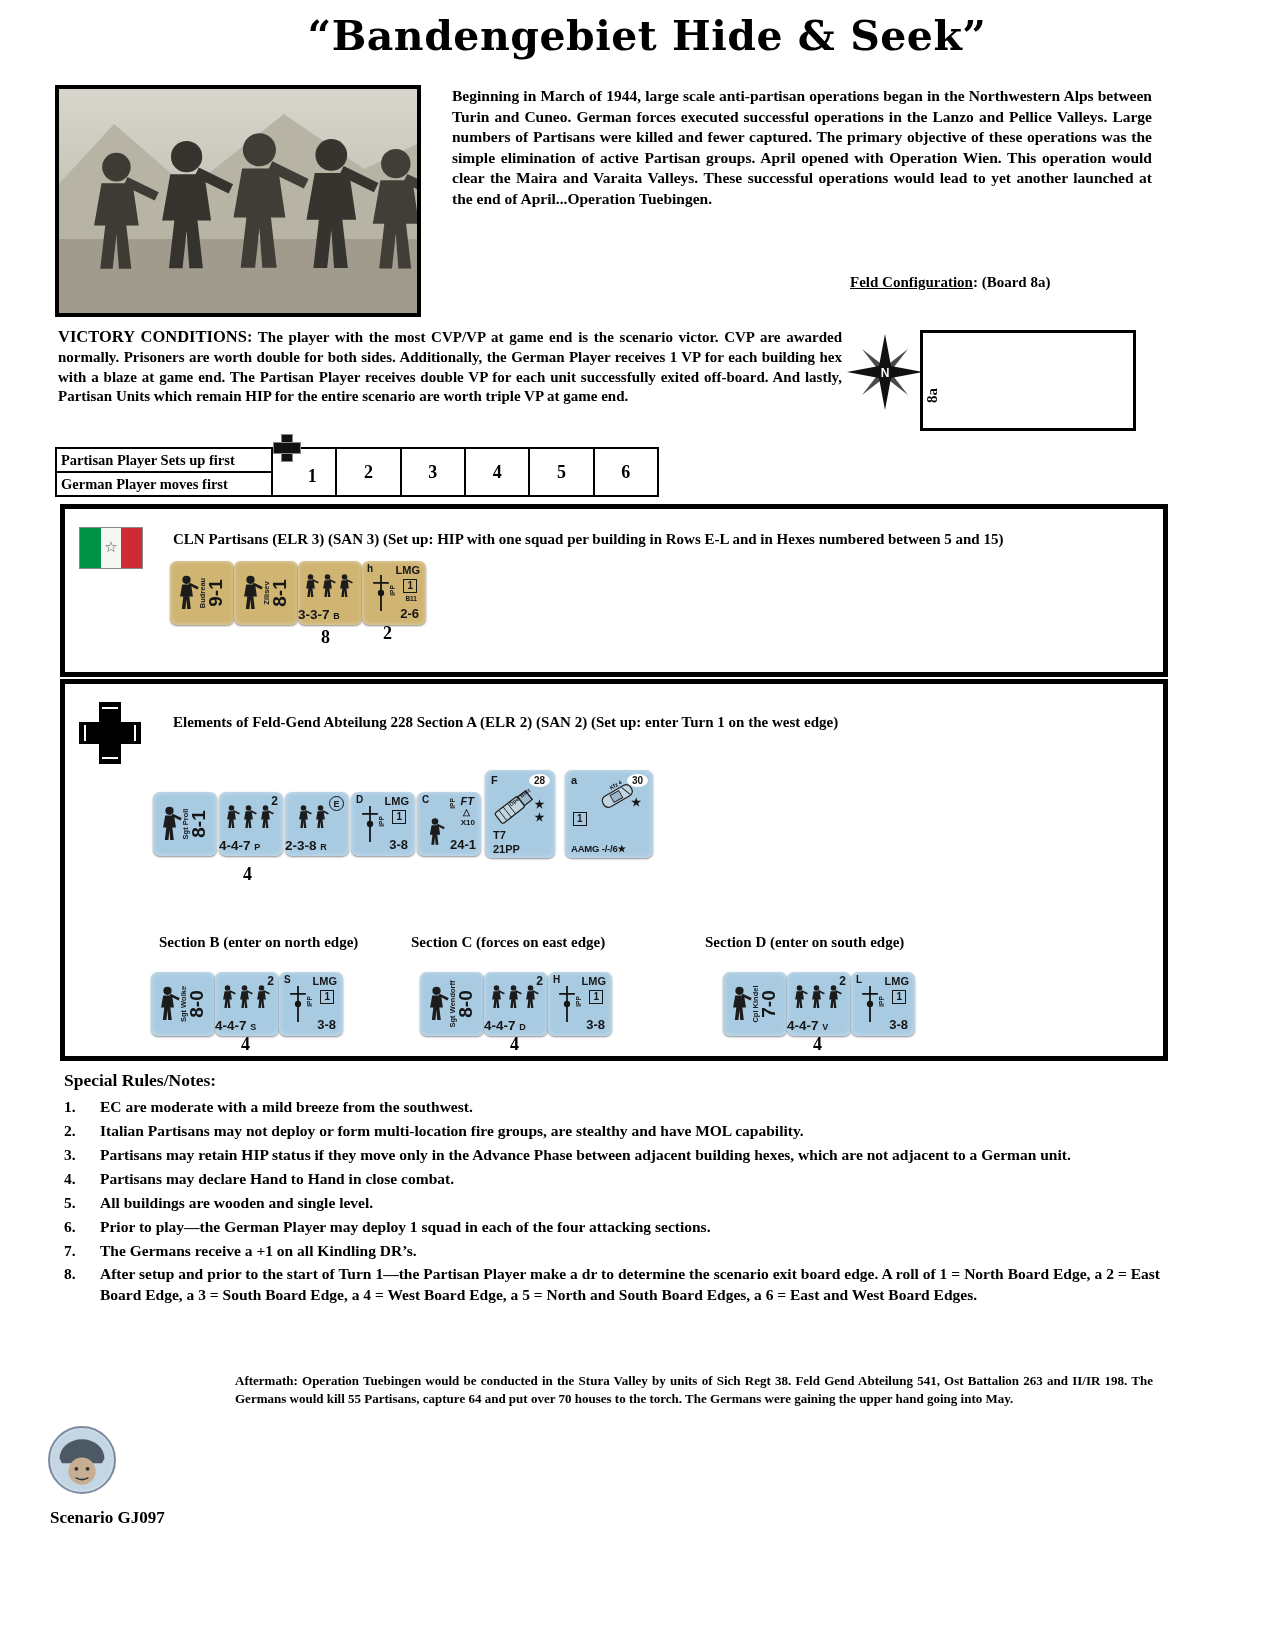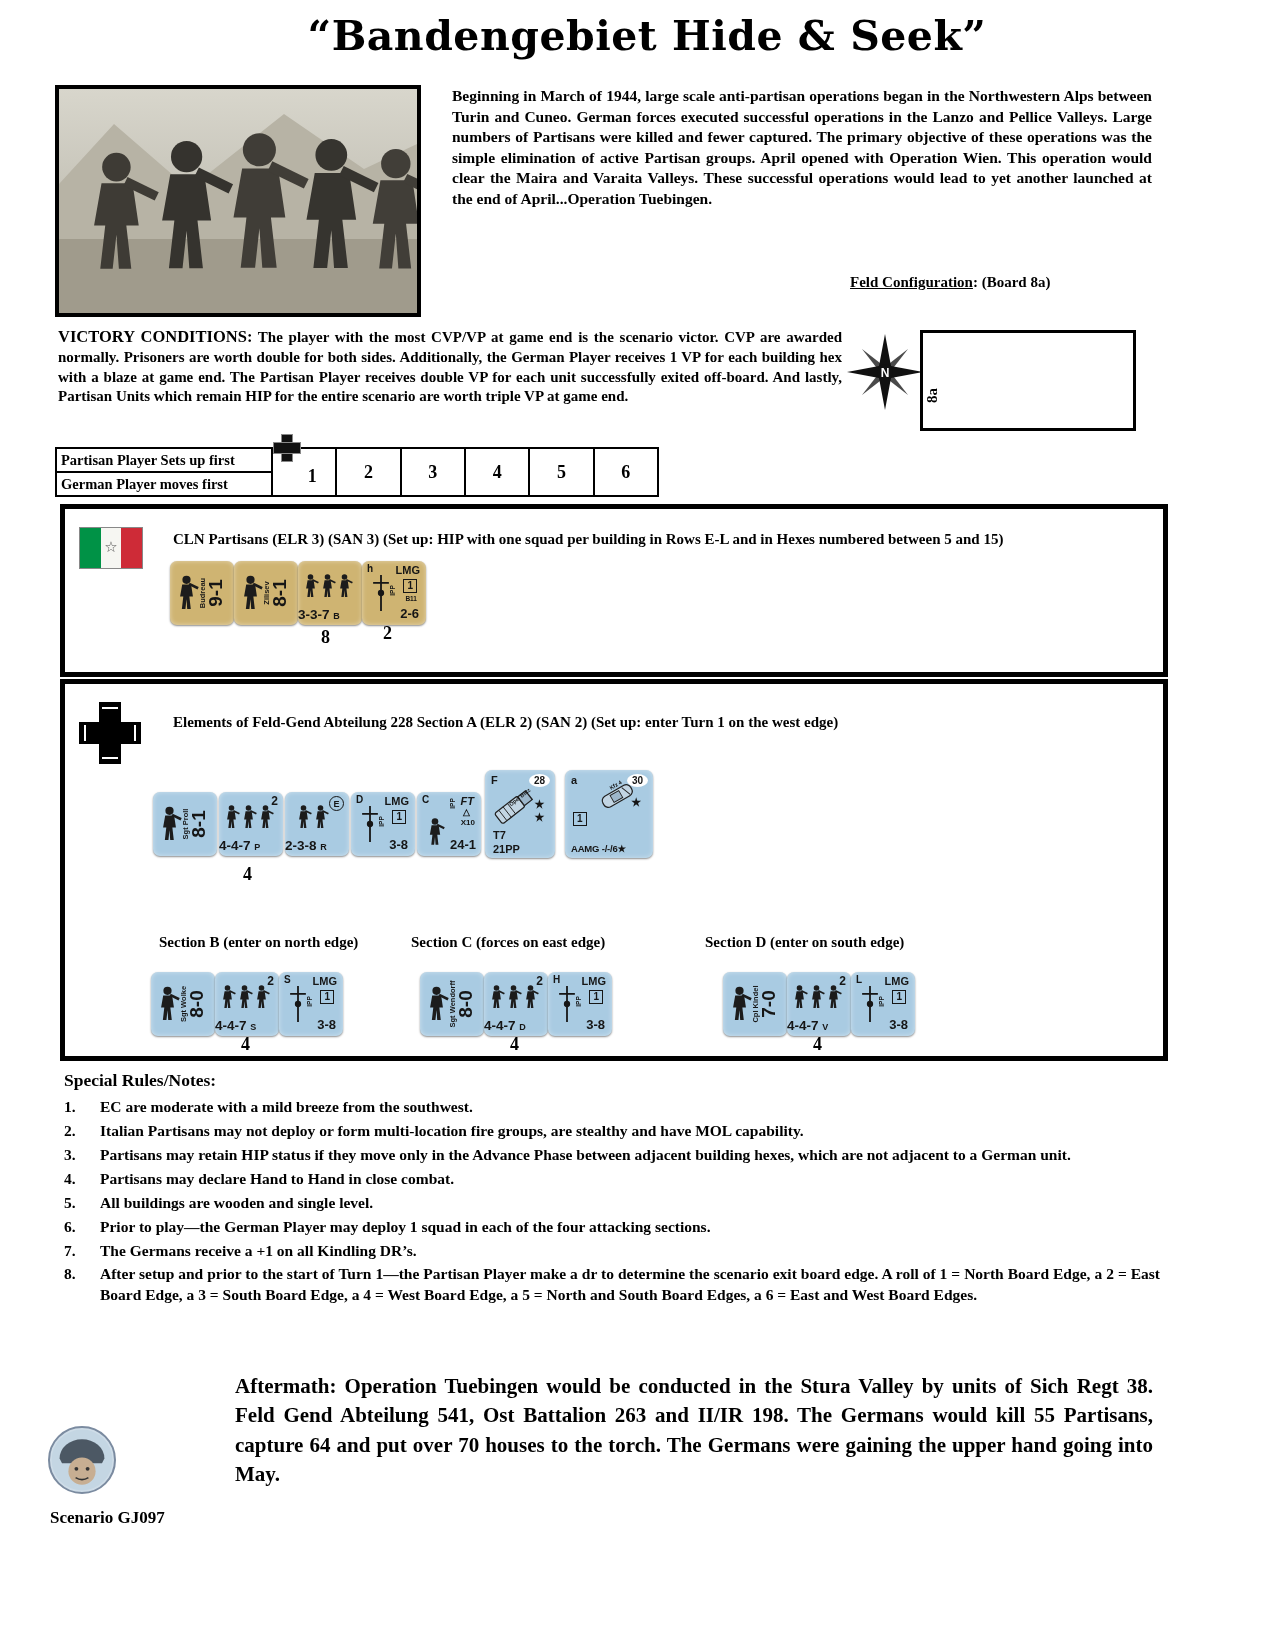--- a/index.html
+++ b/index.html
@@ -129,21 +129,21 @@
   .sect-head { position:absolute; margin:0; font-size:15px; font-weight:bold; white-space:nowrap; }
 
   
   .rules { position:absolute; left:64px; top:1070px; width:1096px; }
   .rules h3 { margin:0 0 6px 0; font-size:17.5px; font-weight:bold; }
   .rule { display:flex; margin-bottom:3px; font-size:15.5px; font-weight:bold; line-height:1.35; }
   .rule .num { width:36px; flex:none; }
   .rule .txt { flex:1; text-align:justify; }
 
   
-  .aftermath { position:absolute; left:235px; top:1372px; width:918px; font-size:21px;
+  .aftermath { position:absolute; left:235px; top:1372px; width:918px; font-size:13px;
                font-weight:bold; text-align:justify; line-height:1.4; }
   .logo { position:absolute; left:48px; top:1426px; width:64px; height:64px; border-radius:50%;
           border:2px solid #7b8ba0; background:#cfdde8; overflow:hidden; }
   .logo svg { display:block; width:100%; height:100%; }
   .scenid { position:absolute; left:50px; top:1508px; font-size:17px; font-weight:bold; }
 </style>
 </head>
 <body>
 
 <svg width="0" height="0" style="position:absolute">

